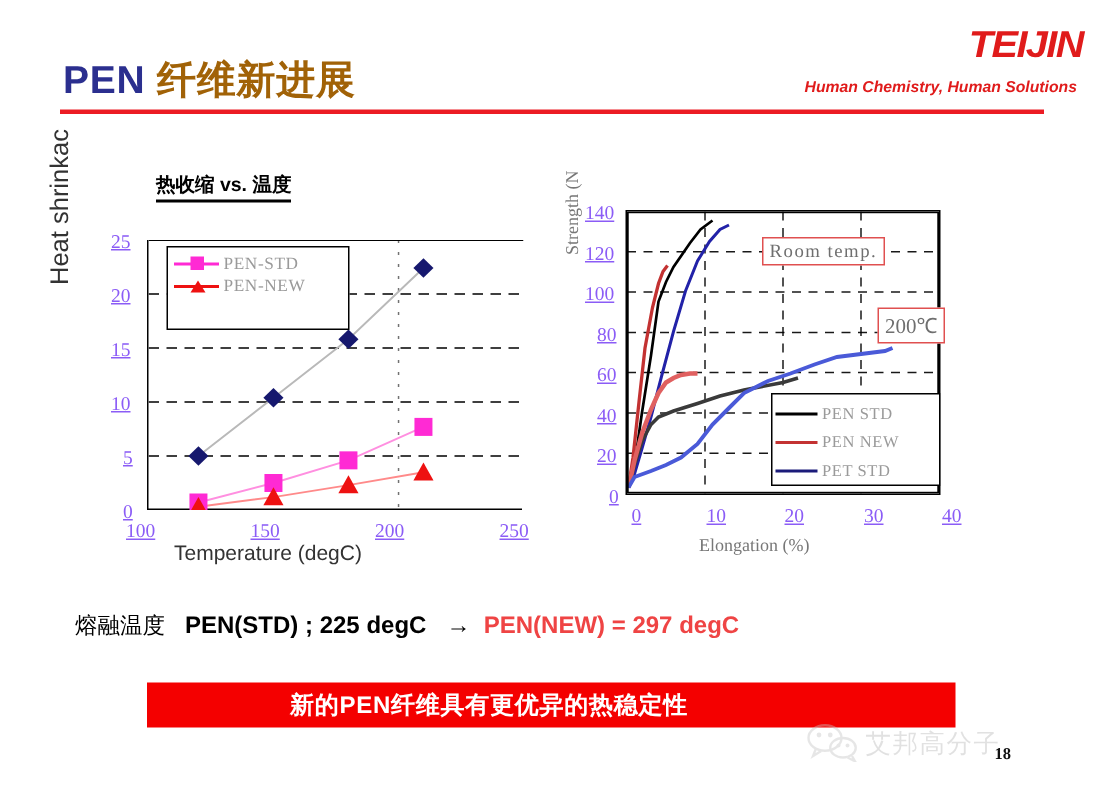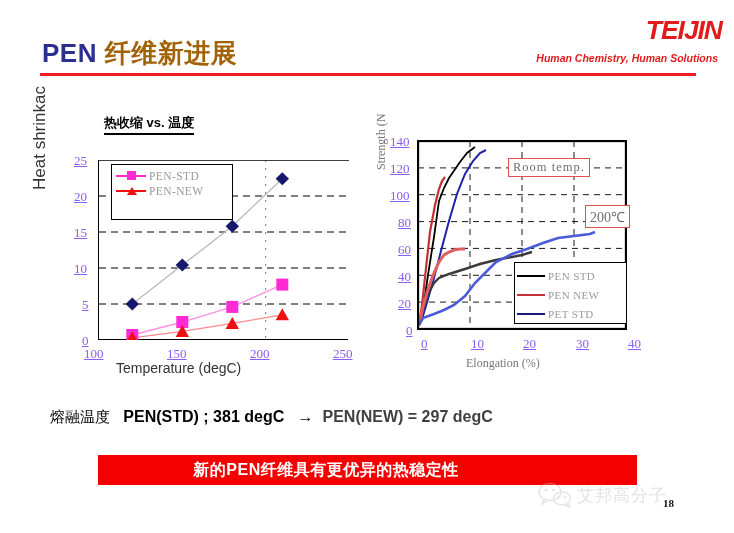--- a/index.html
+++ b/index.html
@@ -54,21 +54,21 @@
       font-family:"Liberation Serif",serif;}
   .annot{position:absolute;box-sizing:border-box;border:1.3px solid #e05050;
       background:#fff;color:#6f6f6f;font-family:"Liberation Serif",serif;
       font-size:12.5px;letter-spacing:1px;padding:1px 4px;white-space:nowrap;}
 
   
   #melt-line{position:absolute;left:50px;top:408px;font-size:16px;font-weight:bold;
       color:#000;white-space:nowrap;}
   #melt-line .cn{font-weight:normal;font-size:15px;}
   #melt-line .arrow{font-weight:normal;}
-  #melt-line .hl{color:#404040;margin-top:32px;}
+  #melt-line .hl{color:#ef4444;margin-top:32px;}
 
   
   #banner{position:absolute;left:98px;top:455px;width:539px;height:30px;
       background:#f40000;}
   #banner-text{position:absolute;left:0;top:0;width:456px;height:30px;
       display:flex;align-items:center;justify-content:center;color:#fff;
       font-size:16px;font-weight:bold;letter-spacing:.5px;}
 
   
   #watermark{position:absolute;left:538px;top:478px;width:190px;height:34px;
@@ -236,21 +236,21 @@
       </div>
     </div>
   </div>
 
   <div class="annot" style="left:130px;top:32px;margin-top:14px;">Room temp.</div>
   <div class="annot" style="left:207px;top:93px;font-size:14px;letter-spacing:0;">200℃</div>
 </div>
 
 <div id="melt-line">
   <span class="cn">熔融温度</span>
-  &nbsp;&nbsp;<span>PEN(STD) ; 381 degC</span>
+  &nbsp;&nbsp;<span>PEN(STD) ; 225 degC</span>
   &nbsp;&nbsp;<span class="arrow">→</span>&nbsp;
   <span class="hl">PEN(NEW) = 297 degC</span>
 </div>
 
 <div id="banner">
   <div id="banner-text">新的PEN纤维具有更优异的热稳定性</div>
 </div>
 
 <div id="watermark">
   <svg width="34" height="26" viewBox="0 0 34 26">

